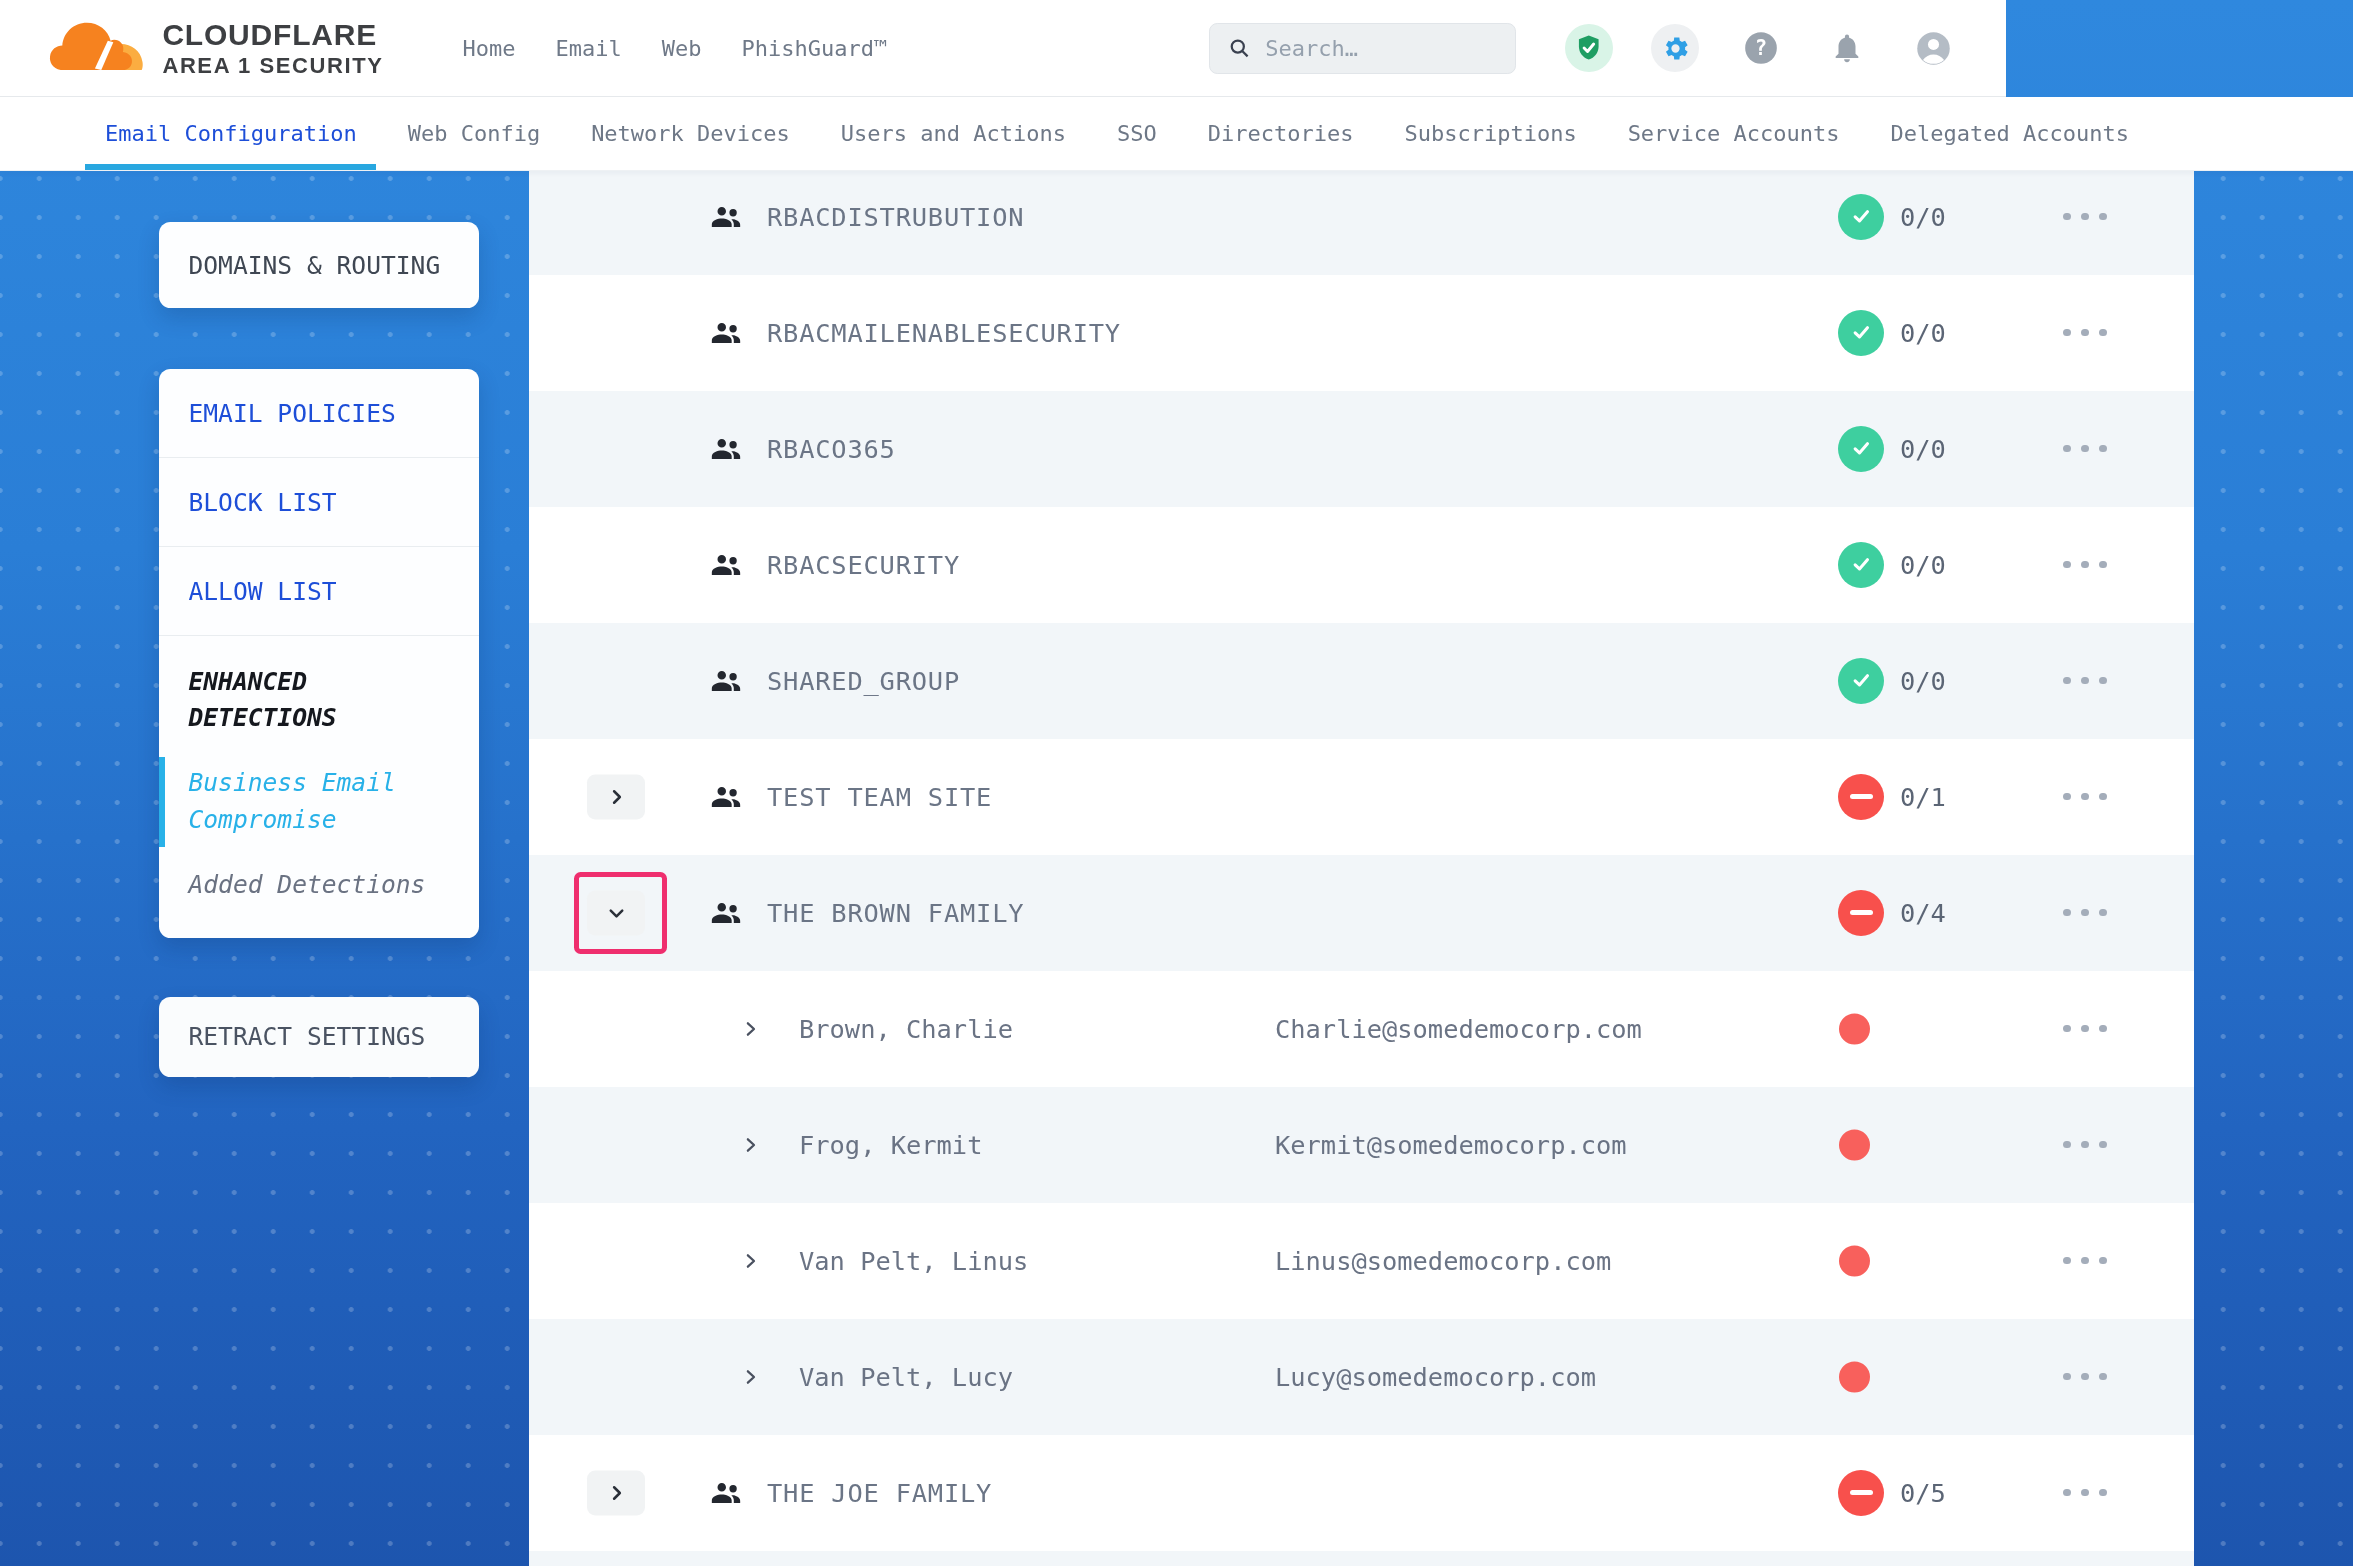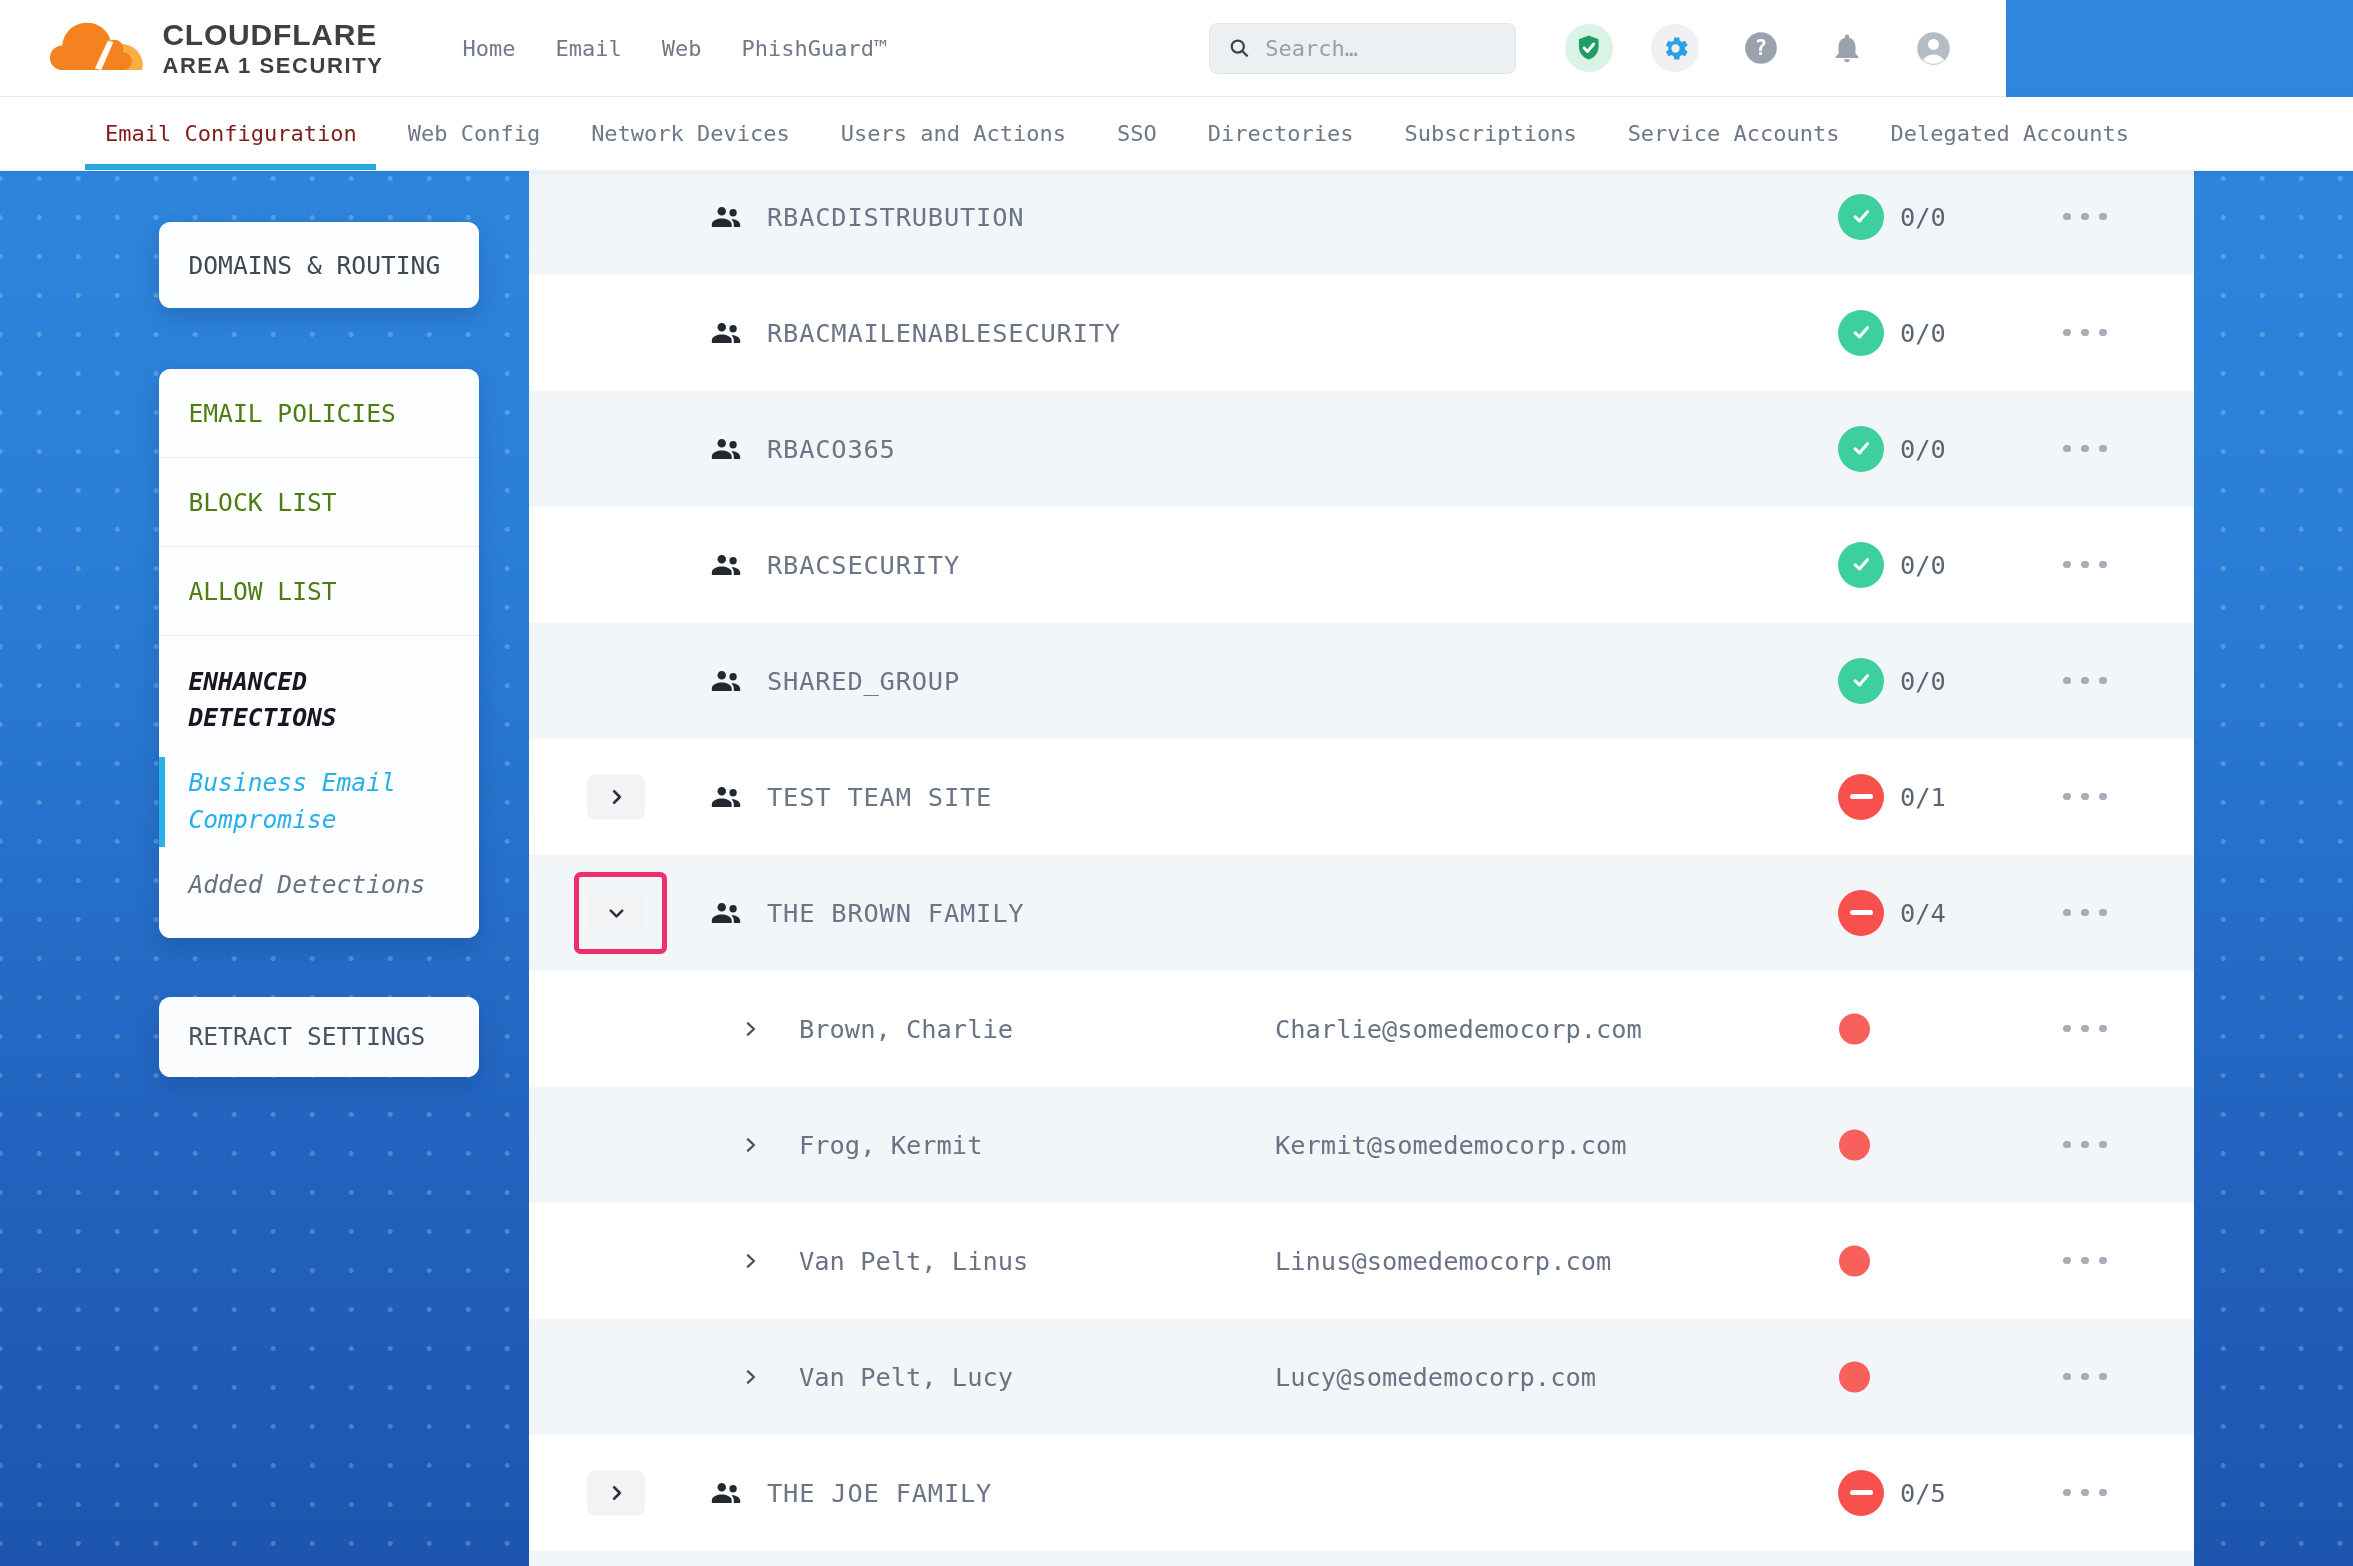--- a/index.html
+++ b/index.html
@@ -31,31 +31,31 @@
   .iconbar { display:flex; align-items:center; gap:38px; margin-left:49px; }
   .icon-btn { width:48px; height:48px; border-radius:50%; display:flex; align-items:center; justify-content:center; cursor:pointer; }
   .icon-shield { background:#d9f4e7; }
   .icon-gear  { background:#eef0f2; }
 
   
   .tabbar { position:absolute; left:0; top:97px; width:2354px; height:74px; background:#ffffff;
     display:flex; align-items:center; padding-left:105px; gap:51px; font-size:22px; color:#6e7887;
     border-bottom:0.8px solid #eef1f4; box-shadow:0 2.5px 4.9px rgba(30,50,90,.05); z-index:29; }
   .tab { height:100%; display:flex; align-items:center; position:relative; cursor:pointer; white-space:nowrap; }
-  .tab.active { color:#7f1d1d; }
+  .tab.active { color:#1d4ed8; }
   .tab.active::after { content:''; position:absolute; left:-19.7px; right:-19.7px; bottom:0; height:5.7px; background:#28a7e0; }
 
   
   .sidebar { position:absolute; left:159px; top:222px; width:320px; z-index:10; }
   .side-card { background:#fdfeff; border-radius:11.5px; box-shadow:0 9.8px 21px rgba(12,40,90,.20); }
   .card-domains { height:86px; display:flex; align-items:center; padding-left:29.5px;
     font-size:24.6px; color:#3f4753; cursor:pointer; }
   .card-policies { margin-top:61px; }
   .pol-item { height:89px; display:flex; align-items:center; padding-left:29.5px; font-size:24.6px;
-    color:#4d7c0f; border-bottom:0.8px solid #e9edf0; cursor:pointer; }
+    color:#1d4ed8; border-bottom:0.8px solid #e9edf0; cursor:pointer; }
   .enh-block { padding:28px 29.5px 39px;font-style:italic; }
   .enh-title { font-size:24.6px; font-weight:bold; color:#15181e; line-height:1.45; }
   .enh-active { position:relative; margin-top:29.5px; font-size:24.6px; color:#28b1e8; line-height:1.5; cursor:pointer; }
   .enh-active .active-bar { position:absolute; left:-29.5px; top:-8.2px; bottom:-8.2px; width:5.7px; background:#28b1e8; }
   .enh-item { margin-top:31px; font-size:24.6px; color:#6a7282; cursor:pointer; }
   .card-retract { margin-top:59px; height:80px; display:flex; align-items:center; padding-left:29.5px;
     font-size:24.6px; color:#4a5362; background:#fafcfd; cursor:pointer; }
 
   
   .panel { position:absolute; left:529px; top:170px; width:1665px; bottom:0; background:#ffffff;

